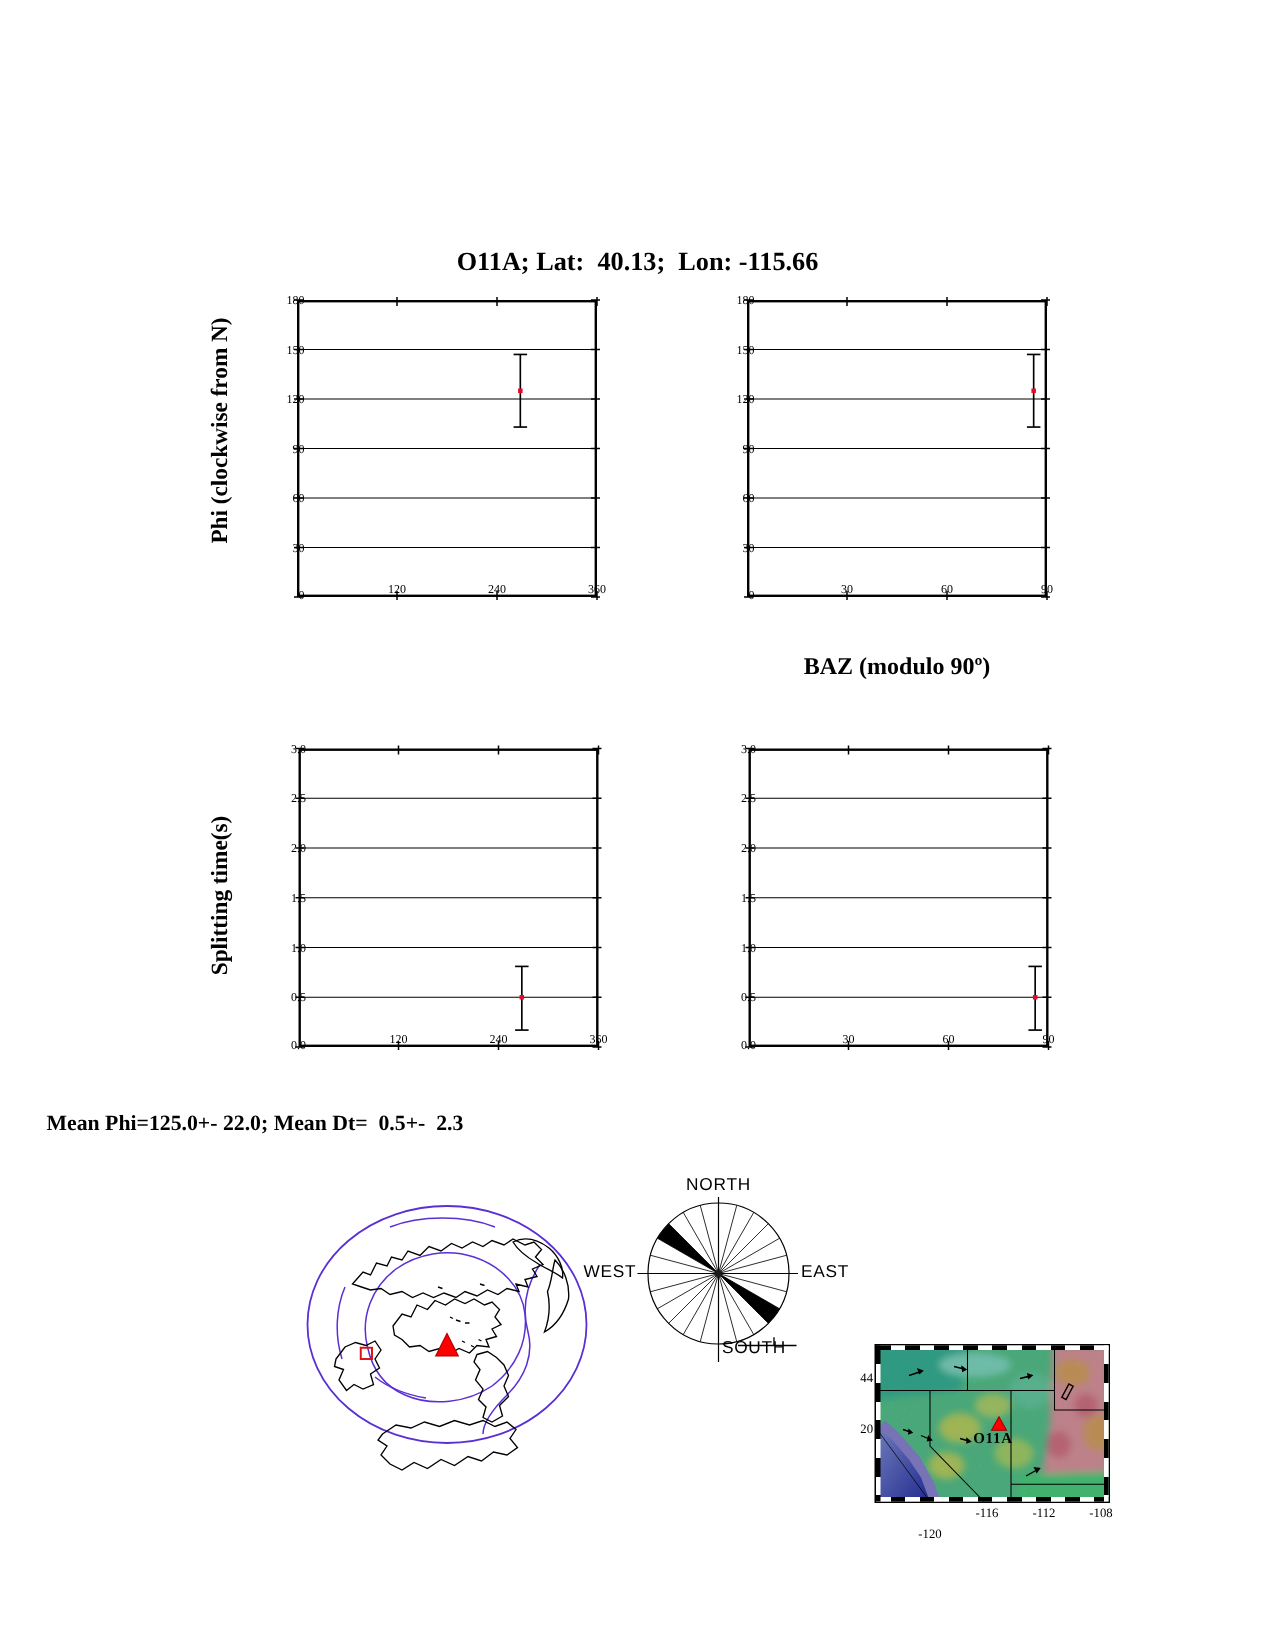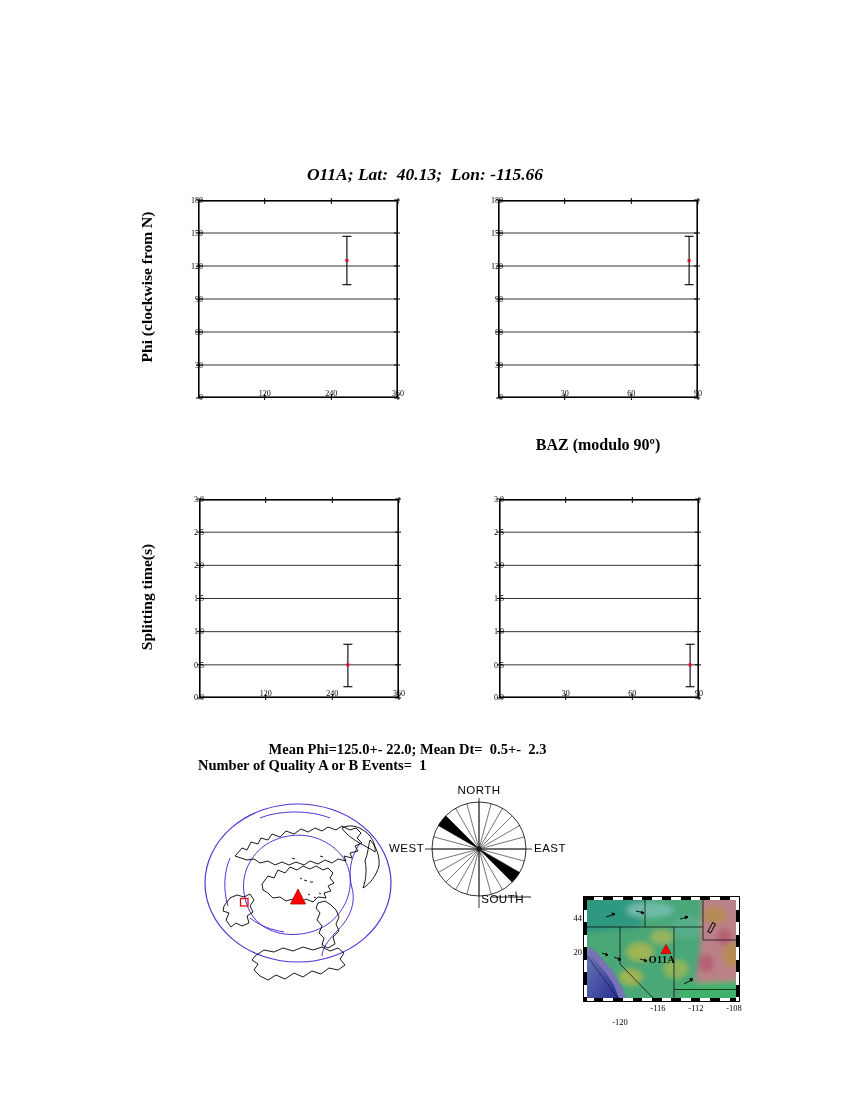--- a/index.html
+++ b/index.html
@@ -1,27 +1,27 @@
 <!DOCTYPE html>
 <html><head>
 <meta charset="utf-8">
 <style>
   html,body{margin:0;padding:0;background:#fff;}
   #page{position:relative;width:850px;height:1100px;background:#ffffff;overflow:hidden;
         font-family:"Liberation Serif","DejaVu Serif",serif;}
   .title{position:absolute;left:0;width:850px;top:164px;text-align:center;
-         font-size:17.5px;font-weight:bold;white-space:pre;font-style:italic;}
+         font-size:17.5px;font-weight:bold;white-space:pre;}
   .plot{position:absolute;}
   .plot svg{overflow:visible;display:block;}
   .tk{font:8px "Liberation Serif","DejaVu Serif",serif;fill:#000;}
   .xlabel{position:absolute;width:300px;text-align:center;font-weight:bold;font-size:16px;white-space:pre;}
   .vlabel{position:absolute;width:220px;text-align:center;font-weight:bold;font-size:15.5px;
           transform:rotate(-90deg);transform-origin:center;white-space:pre;}
   .meanline{position:absolute;font-weight:bold;font-size:14.5px;white-space:pre;}
-  .center{left:0;width:815px;text-align:center;}
+  .center{left:0;width:815px;text-align:left;padding-left:31px;}
   
   #rose{position:absolute;left:395px;top:786px;width:180px;height:128px;}
   #rose svg{overflow:visible;display:block;}
   .roselabel{position:absolute;font:11.5px "Liberation Sans","DejaVu Sans",sans-serif;
              letter-spacing:0.5px;color:#000;}
   
   #globe{position:absolute;left:200px;top:798px;width:196px;height:198px;}
   
   #map{position:absolute;left:584px;top:897px;width:155px;height:104px;background:#5fd79b;
        outline:1px solid #000;}
@@ -219,21 +219,20 @@
         <line x1="191.11111111111111" x2="191.11111111111111" y1="145.26999999999998" y2="187.72333333333333" stroke="#000000" stroke-width="1.1"></line>
         <line x1="186.61111111111111" x2="195.61111111111111" y1="145.26999999999998" y2="145.26999999999998" stroke="#000000" stroke-width="1.1"></line>
         <line x1="186.61111111111111" x2="195.61111111111111" y1="187.72333333333333" y2="187.72333333333333" stroke="#000000" stroke-width="1.1"></line>
         <rect x="189.61111111111111" y="164.33333333333334" width="3" height="3" fill="#e8062e"></rect>
       </svg>
     </div>
 
   <div class="xlabel" style="left:448px;top:436px;">BAZ (modulo 90º)</div>
 
   <div class="meanline center" style="top:741px;">Mean Phi=125.0+- 22.0; Mean Dt=  0.5+-  2.3</div>
-  <div class="meanline" style="left:198px;top:757px;">Number of Quality A or B Events=  1</div>
 
   <div id="globe">
     <svg width="196" height="198" viewBox="0 0 196 198">
 
       <ellipse cx="98" cy="85" rx="93" ry="79" fill="none" stroke="#5a2fd4" stroke-width="1.2"></ellipse>
 
       <path d="M45,100 C40,80 48,60 64,48 C78,38 98,34 116,40 C134,46 148,60 150,78 C152,96 144,114 128,126 C112,137 88,140 70,132 C56,126 48,114 45,100 Z" fill="none" stroke="#5a2fd4" stroke-width="1"></path>
       <path d="M160,45 C150,60 148,75 152,90 C156,105 150,120 138,132 C130,140 122,150 122,158" fill="none" stroke="#5a2fd4" stroke-width="1"></path>
       <path d="M60,20 C80,12 110,12 130,20 M30,60 C24,74 23,92 28,108" fill="none" stroke="#5a2fd4" stroke-width="1"></path>
       <path d="M50,120 C60,128 72,132 84,134" fill="none" stroke="#5a2fd4" stroke-width="1"></path>

